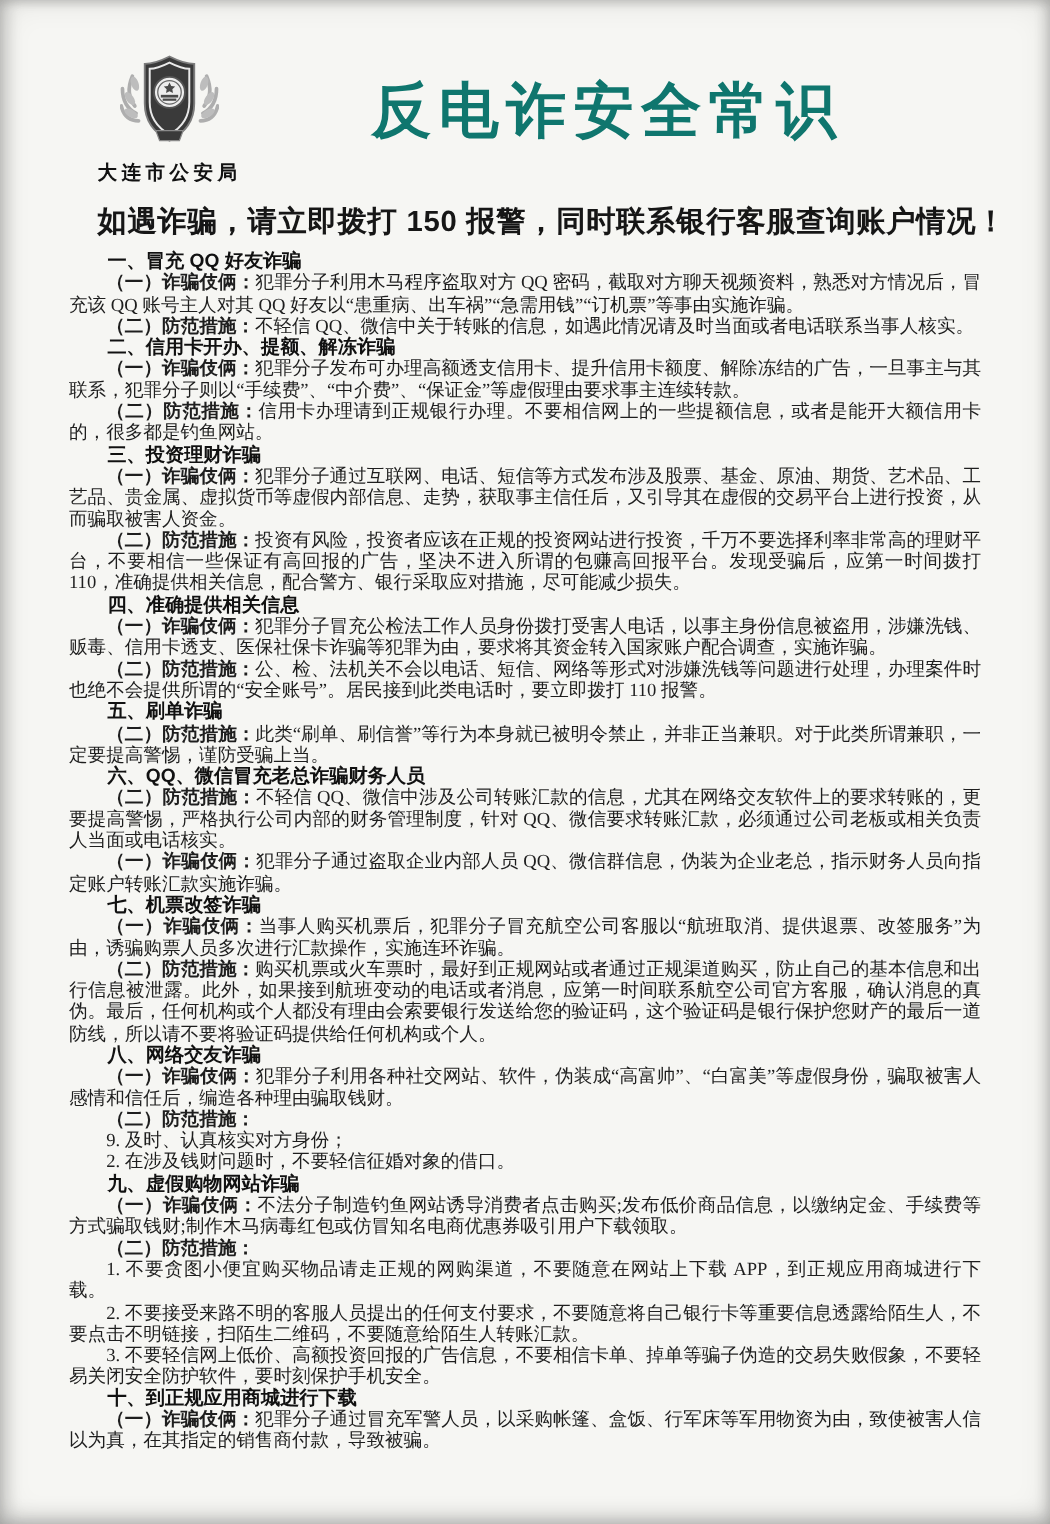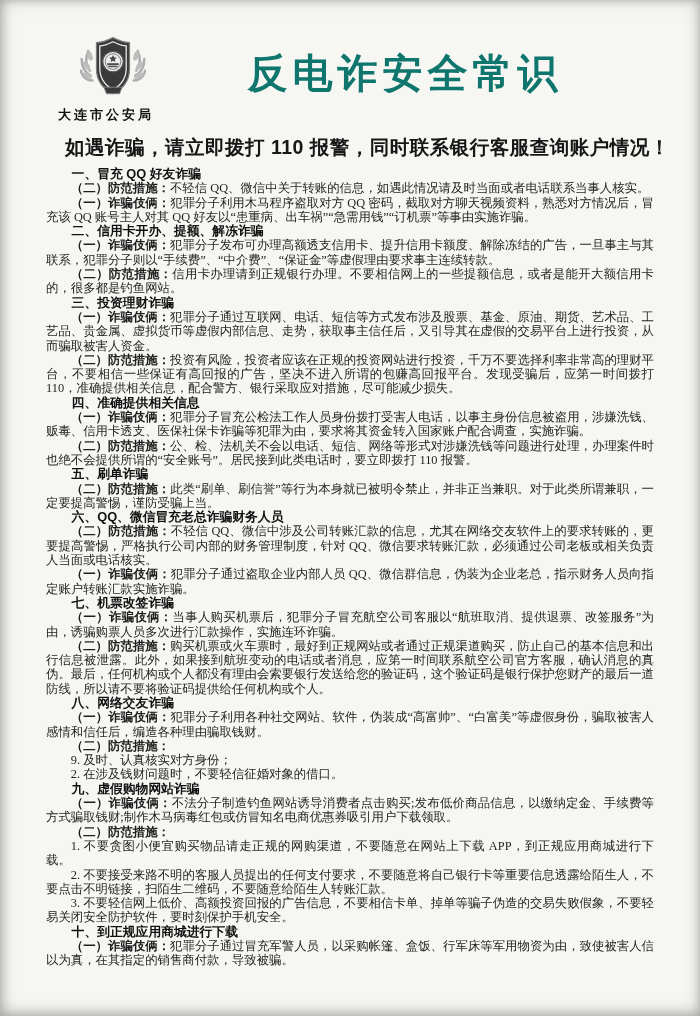--- a/index.html
+++ b/index.html
@@ -18,21 +18,21 @@
       inset 6px 0 10px rgba(0,0,0,0.10),
       inset -4px 0 8px rgba(0,0,0,0.08),
       inset 0 -6px 12px rgba(0,0,0,0.12),
       inset 0 3px 6px rgba(0,0,0,0.06);
     color: #1c1c1c;
     box-sizing: border-box;
   }
   .header { position: relative; height: 128px; }
   .badge-block {
     position: absolute; left: 58px; top: 34px; width: 110px;
-    text-align: left;
+    text-align: center;
   }
   .badge-block svg { width: 66px; height: 70px; display: block; margin: 0 auto; }
   .agency-name {
     margin-top: 2px;
     font-family: "Liberation Sans", "DejaVu Sans", sans-serif;
     font-weight: bold; font-size: 13px; letter-spacing: 3px;
     color: #111; white-space: nowrap;
   }
   .doc-title {
     position: absolute; left: 170px; right: 60px; top: 46px;
@@ -99,26 +99,26 @@
           <rect x="34.5" y="38" width="11" height="1.8" fill="#4a4a4a"></rect>
 
           <path d="M29,64 L51,64 L48,72 L32,72 Z" fill="#3a3a3a" stroke="#8a8a8a" stroke-width="1"></path>
         </svg>
       </span>
       <div class="agency-name">大连市公安局</div>
     </div>
     <div class="doc-title">反电诈安全常识</div>
   </div>
 
-  <div class="alert-line">如遇诈骗，请立即拨打 110 报警，同时联系银行客服查询账户情况！</div>
+  <div class="alert-line">如遇诈骗，请立即拨打 150 报警，同时联系银行客服查询账户情况！</div>
 
   <div class="body-text">
       <div class="sec-heading">一、冒充 QQ 好友诈骗</div>
+      <p class="para"><span class="plabel">（一）诈骗伎俩：</span>犯罪分子利用木马程序盗取对方 QQ 密码，截取对方聊天视频资料，熟悉对方情况后，冒充该 QQ 账号主人对其 QQ 好友以“患重病、出车祸”“急需用钱”“订机票”等事由实施诈骗。</p>
       <p class="para"><span class="plabel">（二）防范措施：</span>不轻信 QQ、微信中关于转账的信息，如遇此情况请及时当面或者电话联系当事人核实。</p>
-      <p class="para"><span class="plabel">（一）诈骗伎俩：</span>犯罪分子利用木马程序盗取对方 QQ 密码，截取对方聊天视频资料，熟悉对方情况后，冒充该 QQ 账号主人对其 QQ 好友以“患重病、出车祸”“急需用钱”“订机票”等事由实施诈骗。</p>
       <div class="sec-heading">二、信用卡开办、提额、解冻诈骗</div>
       <p class="para"><span class="plabel">（一）诈骗伎俩：</span>犯罪分子发布可办理高额透支信用卡、提升信用卡额度、解除冻结的广告，一旦事主与其联系，犯罪分子则以“手续费”、“中介费”、“保证金”等虚假理由要求事主连续转款。</p>
       <p class="para"><span class="plabel">（二）防范措施：</span>信用卡办理请到正规银行办理。不要相信网上的一些提额信息，或者是能开大额信用卡的，很多都是钓鱼网站。</p>
       <div class="sec-heading">三、投资理财诈骗</div>
       <p class="para"><span class="plabel">（一）诈骗伎俩：</span>犯罪分子通过互联网、电话、短信等方式发布涉及股票、基金、原油、期货、艺术品、工艺品、贵金属、虚拟货币等虚假内部信息、走势，获取事主信任后，又引导其在虚假的交易平台上进行投资，从而骗取被害人资金。</p>
       <p class="para"><span class="plabel">（二）防范措施：</span>投资有风险，投资者应该在正规的投资网站进行投资，千万不要选择利率非常高的理财平台，不要相信一些保证有高回报的广告，坚决不进入所谓的包赚高回报平台。发现受骗后，应第一时间拨打 110，准确提供相关信息，配合警方、银行采取应对措施，尽可能减少损失。</p>
       <div class="sec-heading">四、准确提供相关信息</div>
       <p class="para"><span class="plabel">（一）诈骗伎俩：</span>犯罪分子冒充公检法工作人员身份拨打受害人电话，以事主身份信息被盗用，涉嫌洗钱、贩毒、信用卡透支、医保社保卡诈骗等犯罪为由，要求将其资金转入国家账户配合调查，实施诈骗。</p>
       <p class="para"><span class="plabel">（二）防范措施：</span>公、检、法机关不会以电话、短信、网络等形式对涉嫌洗钱等问题进行处理，办理案件时也绝不会提供所谓的“安全账号”。居民接到此类电话时，要立即拨打 110 报警。</p>
       <div class="sec-heading">五、刷单诈骗</div>

